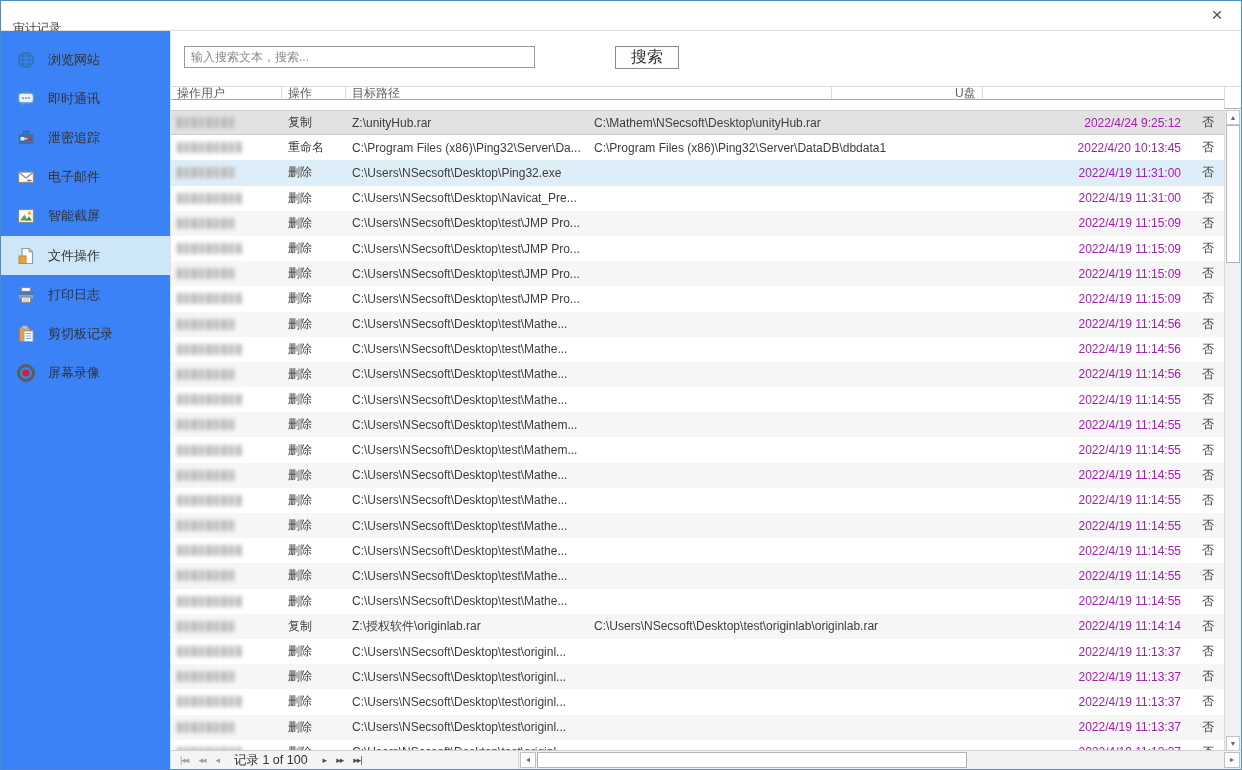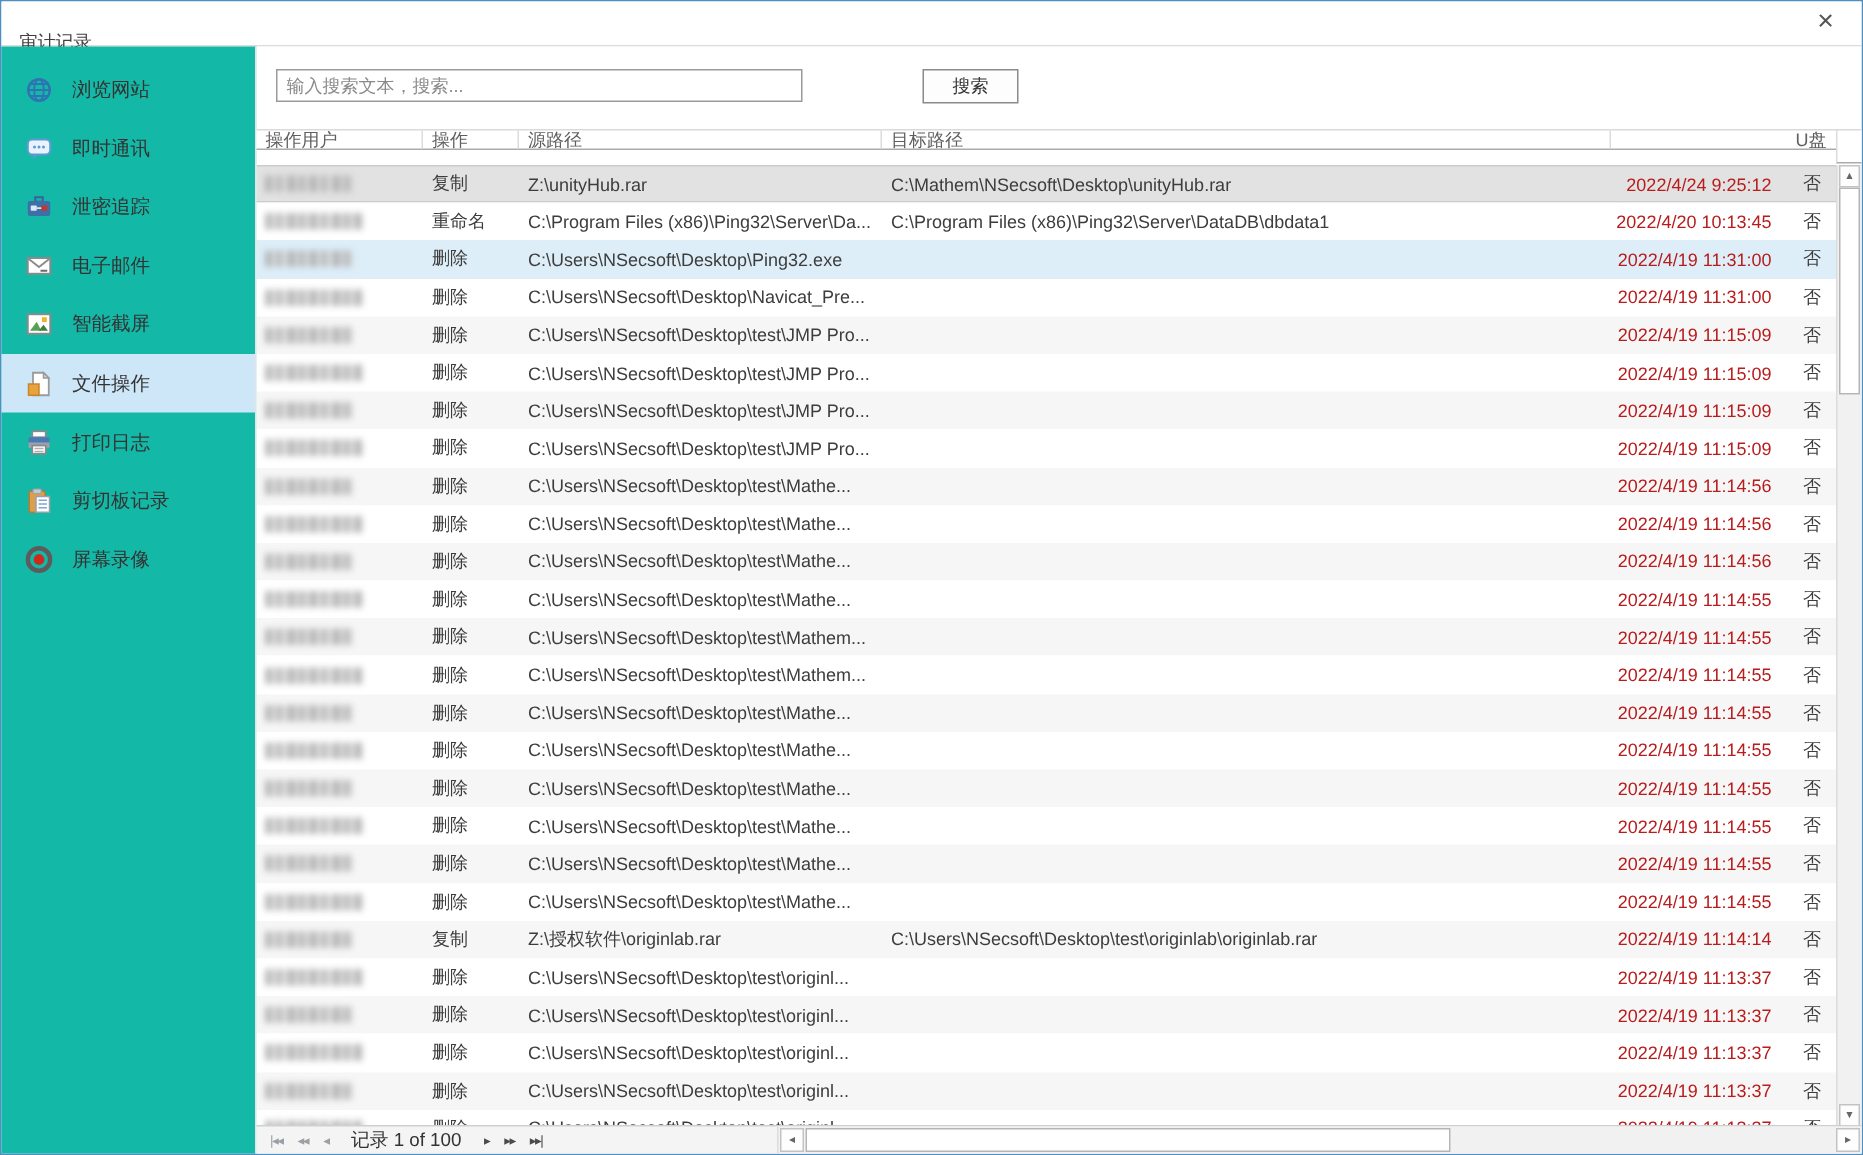--- a/index.html
+++ b/index.html
@@ -9,37 +9,37 @@
             border:1px solid #4f8fc0; }
 
   
   .titlebar { position:absolute; left:0; top:0; right:0; height:30px; background:#fff;
               border-bottom:1px solid #dcdcdc; }
   .title { position:absolute; left:12px; top:0; line-height:30px; font-size:12px; color:#3f3f3f;margin-top:12px; }
   .close-btn { position:absolute; right:8px; top:0; width:32px; height:30px; text-align:center;
                line-height:28px; font-size:19px; color:#555; cursor:pointer; }
 
   
-  .sidebar { position:absolute; left:0; top:30px; width:170px; bottom:0; background:#14b8a6;
+  .sidebar { position:absolute; left:0; top:30px; width:170px; bottom:0; background:#3b82f6;
              border-right:1px solid #e3e3e3; padding-top:9px; }
   .sb-item { position:relative; height:39.2px; display:flex; align-items:center; cursor:pointer; }
   .sb-item.selected { background:#cde7f8; }
   .sb-icon { width:18px; height:18px; margin-left:16px; display:inline-flex; }
   .sb-icon svg { width:18px; height:18px; }
   .sb-label { margin-left:13px; font-size:13px; color:#333; }
 
   
   .main { position:absolute; left:170px; top:30px; right:0; bottom:0; background:#fff; }
 
   .searchbar { position:absolute; left:0; top:0; right:0; height:55px; }
   .search-input { position:absolute; left:13px; top:15px; width:351px; height:22px;
                   border:1px solid #9a9a9a; font-size:12px; padding:0 6px; color:#333; outline:none; }
   .search-input::placeholder { color:#8a8a8a; }
   .search-btn { position:absolute; left:444px; top:15px; width:64px; height:23px;
-                border:1px solid #8a8a8a; background:#fdfdfd; font-size:12px; color:#333; cursor:pointer; }
+                border:1px solid #8a8a8a; background:#fdfdfd; font-size:16px; color:#333; cursor:pointer; }
 
   
   .grid-header { position:absolute; left:0; top:55px; width:1055px; height:14px; background:#fff;
                  border-top:1px solid #dadada; border-bottom:1px solid #ababab; display:flex; }
   .hcell { height:100%; display:flex; align-items:center; padding-left:6px;
            border-right:1px solid #dcdcdc; font-size:12px; color:#5f5f5f;
            white-space:nowrap; overflow:hidden; cursor:pointer; }
   .hcell .sort-arrow { margin-left:auto; margin-right:6px; font-size:8px; color:#555; }
   .scroll-corner { position:absolute; right:0; top:55px; width:17px; height:23px; background:#fff;
                    border-top:1px solid #dadada; border-bottom:1px solid #ababab;
@@ -47,21 +47,21 @@
 
   .grid-body { position:absolute; left:0; top:79px; width:1055px; height:641px; overflow:hidden; }
   .row { display:flex; height:25.2px; align-items:center; font-size:12px; color:#3d3d3d;
          background:#fff; cursor:pointer; }
   .row.alt { background:#f6f6f6; }
   .row.selected { background:#e2e2e2; border-top:1px solid #cccccc; border-bottom:1px solid #cccccc; }
   .row.focused { background:#ddeef9; }
   .cell { height:100%; display:flex; align-items:center; padding-left:6px;
           white-space:nowrap; overflow:hidden; }
   .c-user { width:111px; } .c-op { width:64px; } .c-src { width:242px; } .c-dst { width:486px; }
-  .c-time { width:117px; justify-content:flex-end; padding-right:10px; color:#b91c1c; }
+  .c-time { width:117px; justify-content:flex-end; padding-right:10px; color:#a21caf; }
   .c-usb { width:34px; justify-content:center; padding-left:0; }
   .user-blur { height:11px; border-radius:1px; opacity:.8; filter:blur(2px);
     background:repeating-linear-gradient(90deg,#9e9e9e 0 4px,#d6d6d6 4px 7px,#b2b2b2 7px 12px,#e0e0e0 12px 15px); }
 
   
   .vscroll { position:absolute; right:0; top:79px; width:17px; height:641px; background:#f1f1f1;
              border-left:1px solid #dcdcdc; }
   .v-btn { position:absolute; left:1px; right:1px; height:15px; background:#fdfdfd;
            border:1px solid #c3c3c3; color:#666; font-size:7px; text-align:center; line-height:13px; cursor:pointer; }
   .v-up { top:0; } .v-down { bottom:0; }
@@ -206,23 +206,20 @@
       <button class="search-btn">搜索</button>
     </div>
 
     <div class="grid-header">
         <div class="hcell" style="width: 111px;">
           <span>操作用户</span>
         </div>
         <div class="hcell" style="width: 64px;">
           <span>操作</span>
         </div>
-        <div class="hcell" style="width: 242px;">
-          <span>源路径</span>
-        </div>
         <div class="hcell" style="width: 486px;">
           <span>目标路径</span>
         </div>
         <div class="hcell" style="width: 117px; margin-top: 36px;">
           <span>操作时间</span>
           <span class="sort-arrow">▼</span>
         </div>
         <div class="hcell" style="width: 34px;">
           <span>U盘</span>
         </div>

